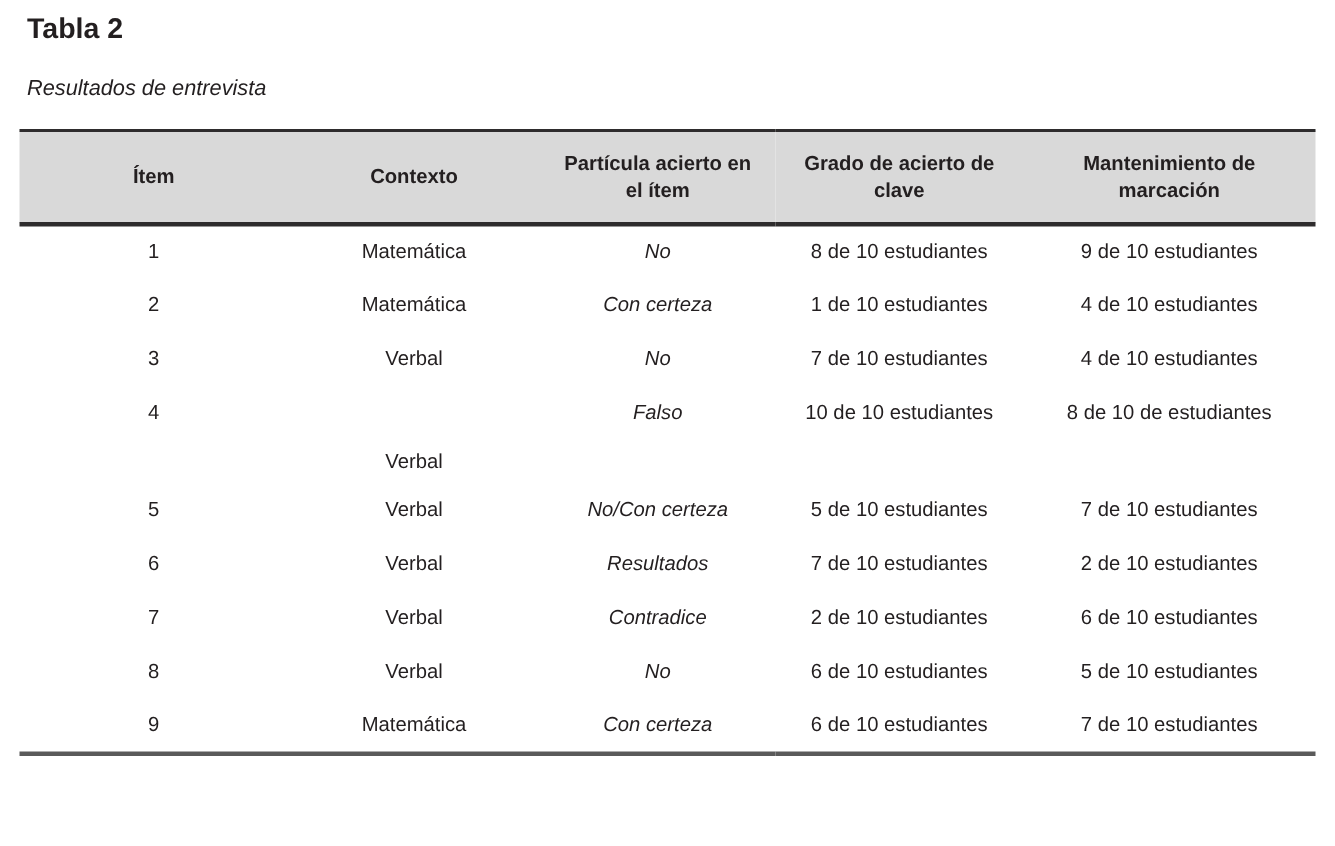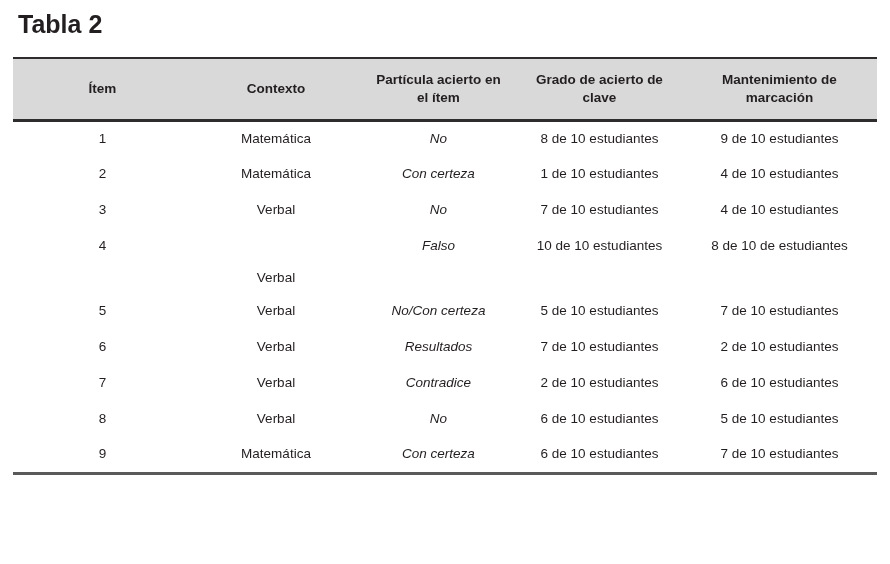--- a/index.html
+++ b/index.html
@@ -13,21 +13,21 @@
   body{
     width:890px;height:564px;
     background:#ffffff;
     font-family:"Liberation Sans","DejaVu Sans",sans-serif;
     color:var(--text);
     overflow:hidden;
   }
   .page{padding-top:9px;}
   .table-title{
     margin:0 0 0 18px;
-    font-size:25px;
+    font-size:19px;
     font-weight:bold;
     line-height:1.2;
   }
   .table-subtitle{
     margin:19px 0 0 18px;
     font-size:14.5px;
     font-style:italic;
     line-height:1.2;
   }
   table{
@@ -70,20 +70,21 @@
   }
   td:nth-child(3){font-style:italic;}
   tr.continuation td{height:29px;}
 </style>
 </head>
 <body>
 
 <div class="page">
   <h1 class="table-title">Tabla 2</h1>
 
+  <div class="table-subtitle">Resultados de entrevista</div>
 
   <table>
     <colgroup>
       <col class="c1">
         <col class="c2">
         <col class="c3">
         <col class="c4">
         <col class="c5">
     </colgroup>
     <thead>

